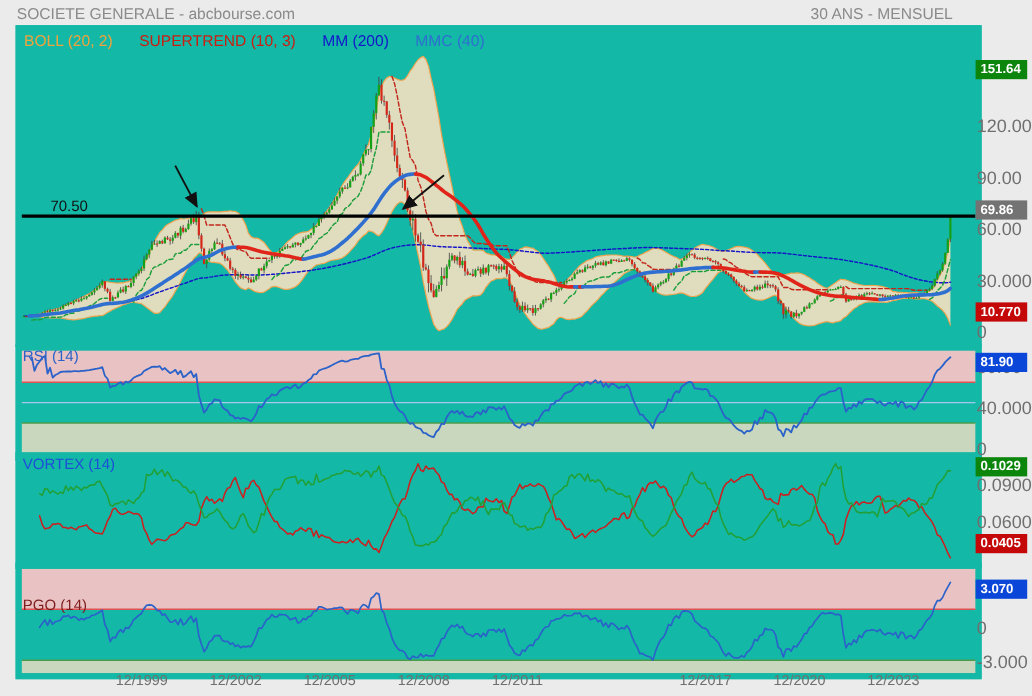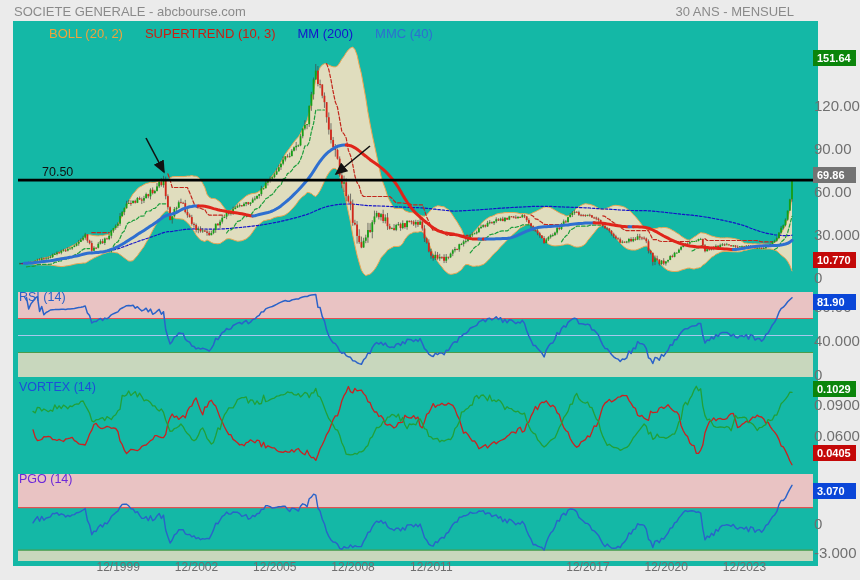--- a/index.html
+++ b/index.html
@@ -804,29 +804,29 @@
   <svg id="svg-pgo" width="795" height="87" viewBox="0 0 795 87">
         <rect x="0" y="0" width="795" height="33.66" fill="#e9c3c3"></rect>
         <rect x="0" y="76.208" width="795" height="10.792000000000002" fill="#c8d7bd"></rect>
         <line x1="0" y1="33.66" x2="795" y2="33.66" stroke="#e05252" stroke-width="1.2"></line>
         <line x1="0" y1="76.208" x2="795" y2="76.208" stroke="#4b9b4b" stroke-width="1.2"></line>
         <polyline points="15.0,48.8 17.2,45.5 19.4,42.6 21.6,47.2 23.7,42.4 25.9,46.2 28.1,44.1 30.3,43.5 32.4,42.9 34.6,39.4 36.8,39.7 39.0,38.7 41.1,41.2 43.3,39.8 45.5,40.6 47.7,42.9 49.8,41.4 52.0,42.5 54.2,40.9 56.4,40.6 58.5,38.8 60.7,38.5 62.9,37.3 65.1,36.0 67.2,34.6 69.4,46.4 71.6,51.0 73.8,60.7 75.9,57.1 78.1,57.5 80.3,53.1 82.5,50.7 84.6,53.0 86.8,48.9 89.0,49.8 91.2,46.7 93.3,42.6 95.5,40.6 97.7,38.7 99.9,37.2 102.0,33.2 104.2,30.4 106.4,30.1 108.6,30.3 110.7,31.8 112.9,34.7 115.1,35.0 117.3,38.7 119.4,37.7 121.6,41.3 123.8,44.4 126.0,44.2 128.1,42.6 130.3,46.6 132.5,41.7 134.7,46.7 136.8,45.3 139.0,41.9 141.2,39.5 143.4,44.4 145.5,41.2 147.7,56.0 149.9,62.8 152.1,69.1 154.2,66.0 156.4,60.9 158.6,59.5 160.7,55.8 162.9,55.7 165.1,55.6 167.3,59.8 169.4,60.6 171.6,60.4 173.8,62.8 176.0,61.8 178.1,64.7 180.3,63.6 182.5,65.7 184.7,64.6 186.8,65.1 189.0,64.4 191.2,64.8 193.4,60.7 195.5,55.9 197.7,49.2 199.9,49.8 202.1,46.0 204.2,42.3 206.4,41.2 208.6,38.1 210.8,40.0 212.9,40.1 215.1,38.0 217.3,38.3 219.5,38.3 221.6,39.6 223.8,42.4 226.0,41.7 228.2,40.7 230.3,45.2 232.5,44.4 234.7,41.4 236.9,42.5 239.0,39.8 241.2,39.3 243.4,35.4 245.6,35.3 247.7,31.6 249.9,31.8 252.1,32.6 254.3,34.1 256.4,33.7 258.6,33.3 260.8,32.7 263.0,32.7 265.1,32.2 267.3,32.3 269.5,35.4 271.7,37.6 273.8,34.2 276.0,34.4 278.2,35.6 280.4,37.1 282.5,32.3 284.7,29.8 286.9,30.6 289.1,32.7 291.2,24.7 293.4,23.1 295.6,20.2 297.8,21.1 299.9,34.0 302.1,37.2 304.3,45.2 306.5,50.0 308.6,57.6 310.8,62.4 313.0,65.9 315.1,68.0 317.3,68.2 319.5,70.1 321.7,74.4 323.8,75.4 326.0,72.7 328.2,73.9 330.4,73.8 332.5,70.9 334.7,73.4 336.9,71.7 339.1,72.6 341.2,72.6 343.4,72.5 345.6,67.3 347.8,63.7 349.9,58.4 352.1,57.8 354.3,52.8 356.5,49.4 358.6,47.1 360.8,48.4 363.0,46.4 365.2,49.4 367.3,48.0 369.5,52.6 371.7,54.5 373.9,55.0 376.0,56.5 378.2,54.2 380.4,54.1 382.6,56.9 384.7,53.6 386.9,56.1 389.1,51.0 391.3,50.9 393.4,50.7 395.6,52.7 397.8,50.3 400.0,52.8 402.1,50.1 404.3,56.5 406.5,63.6 408.7,66.2 410.8,70.2 413.0,71.6 415.2,72.1 417.4,67.7 419.5,68.7 421.7,65.1 423.9,63.4 426.1,64.1 428.2,59.5 430.4,58.4 432.6,54.1 434.8,50.4 436.9,48.3 439.1,48.1 441.3,43.3 443.5,43.1 445.6,41.8 447.8,41.7 450.0,40.7 452.2,38.2 454.3,39.2 456.5,39.1 458.7,38.9 460.9,37.0 463.0,37.4 465.2,36.7 467.4,40.1 469.5,38.9 471.7,39.2 473.9,42.5 476.1,41.6 478.2,40.9 480.4,44.2 482.6,42.7 484.8,47.7 486.9,45.1 489.1,48.9 491.3,45.2 493.5,46.2 495.6,48.2 497.8,50.7 500.0,49.0 502.2,50.1 504.3,47.3 506.5,50.3 508.7,56.7 510.9,61.7 513.0,65.2 515.2,70.8 517.4,70.5 519.6,72.1 521.7,72.9 523.9,73.5 526.1,76.1 528.3,68.6 530.4,63.3 532.6,59.1 534.8,57.1 537.0,52.7 539.1,46.4 541.3,47.2 543.5,41.3 545.7,39.3 547.8,41.1 550.0,36.2 552.2,35.0 554.4,35.2 556.5,35.9 558.7,37.8 560.9,43.4 563.1,45.2 565.2,47.1 567.4,49.2 569.6,49.4 571.8,51.5 573.9,56.0 576.1,56.8 578.3,59.1 580.5,61.4 582.6,65.6 584.8,69.9 587.0,72.6 589.2,70.1 591.3,72.3 593.5,74.0 595.7,74.3 597.9,74.1 600.0,72.4 602.2,73.6 604.4,69.7 606.6,67.9 608.7,64.9 610.9,58.9 613.1,60.0 615.3,55.4 617.4,55.1 619.6,49.7 621.8,50.8 623.9,50.6 626.1,51.4 628.3,55.1 630.5,65.4 632.6,67.0 634.8,73.5 637.0,67.1 639.2,66.5 641.3,68.7 643.5,64.3 645.7,65.1 647.9,61.8 650.0,59.0 652.2,54.2 654.4,53.6 656.6,48.9 658.7,47.8 660.9,43.9 663.1,41.4 665.3,38.5 667.4,36.6 669.6,37.5 671.8,37.0 674.0,36.7 676.1,37.1 678.3,38.4 680.5,37.8 682.7,39.1 684.8,54.6 687.0,65.9 689.2,62.1 691.4,63.4 693.5,59.2 695.7,61.6 697.9,55.5 700.1,57.3 702.2,53.1 704.4,51.4 706.6,51.4 708.8,50.7 710.9,51.2 713.1,52.3 715.3,50.4 717.5,53.7 719.6,55.1 721.8,53.5 724.0,53.6 726.2,55.1 728.3,52.9 730.5,57.7 732.7,52.8 734.9,53.6 737.0,58.3 739.2,56.1 741.4,55.6 743.6,58.2 745.7,55.8 747.9,51.4 750.1,50.1 752.3,46.2 754.4,42.8 756.6,41.0 758.8,37.7 761.0,30.6 763.1,26.5 765.3,26.5 767.5,23.9 769.7,19.1 771.8,15.2 774.0,11.3" fill="none" stroke="#2a62c9" stroke-width="1.4" stroke-linejoin="round" stroke-linecap="round"></polyline>
       </svg>
 </div>
 
 <div id="legend">
-  <span style="color: rgb(239, 163, 60); margin-left: 29px;">BOLL (20, 2)</span>
+  <span style="color: rgb(239, 163, 60);">BOLL (20, 2)</span>
   <span style="color: rgb(204, 29, 16);">SUPERTREND (10, 3)</span>
   <span style="color: rgb(21, 21, 204);">MM (200)</span>
   <span style="color: rgb(46, 111, 208);">MMC (40)</span>
 </div>
 
 <div class="plabel" id="lbl-rsi" style="color: rgb(42, 98, 201);">RSI (14)</div>
 <div class="plabel" id="lbl-vortex" style="color: #1d4ed8;">VORTEX (14)</div>
-<div class="plabel" id="lbl-pgo" style="color: #6d28d9;">PGO (14)</div>
+<div class="plabel" id="lbl-pgo" style="color: #7f1d1d; margin-top: 25px;">PGO (14)</div>
 
 <div id="right-col">
       <div class="rtick" style="top: 97.28px;">120.00</div>
       <div class="rtick" style="top: 140.21px;">90.00</div>
       <div class="rtick" style="top: 183.14px;">60.00</div>
       <div class="rtick" style="top: 226.07px;">30.000</div>
       <div class="rtick" style="top: 269px;">0</div>
       <div class="rtick" style="top: 298px;">80.00</div>
       <div class="rtick" style="top: 332px;">40.000</div>
       <div class="rtick" style="top: 366px;">0</div>

